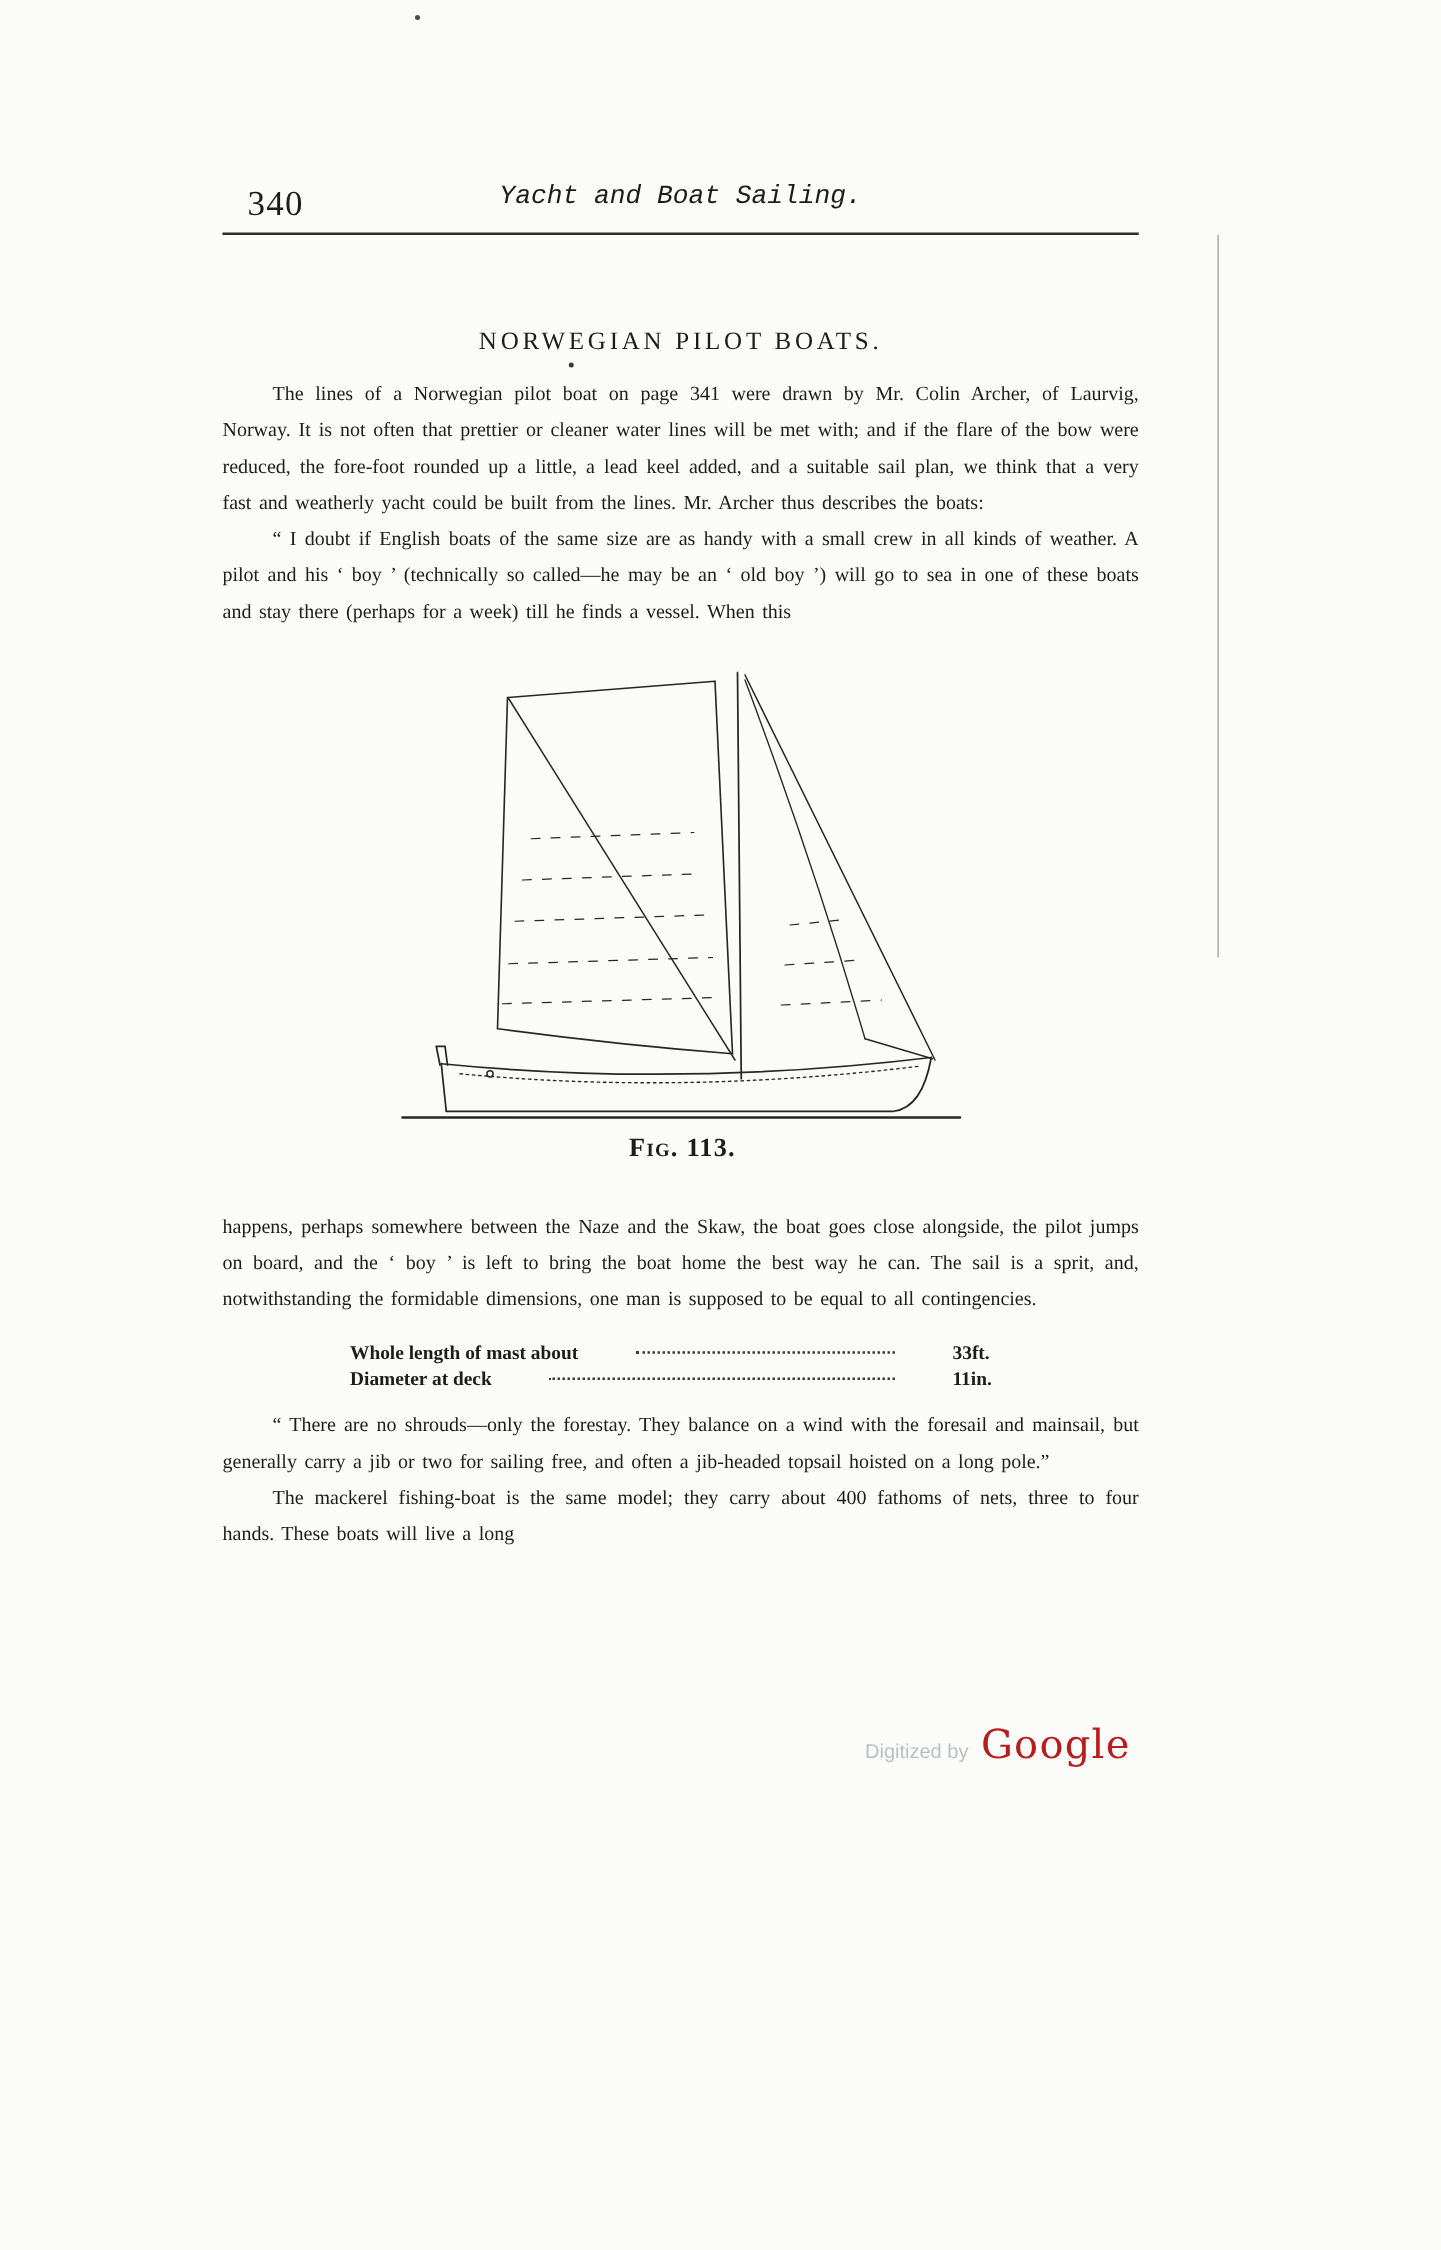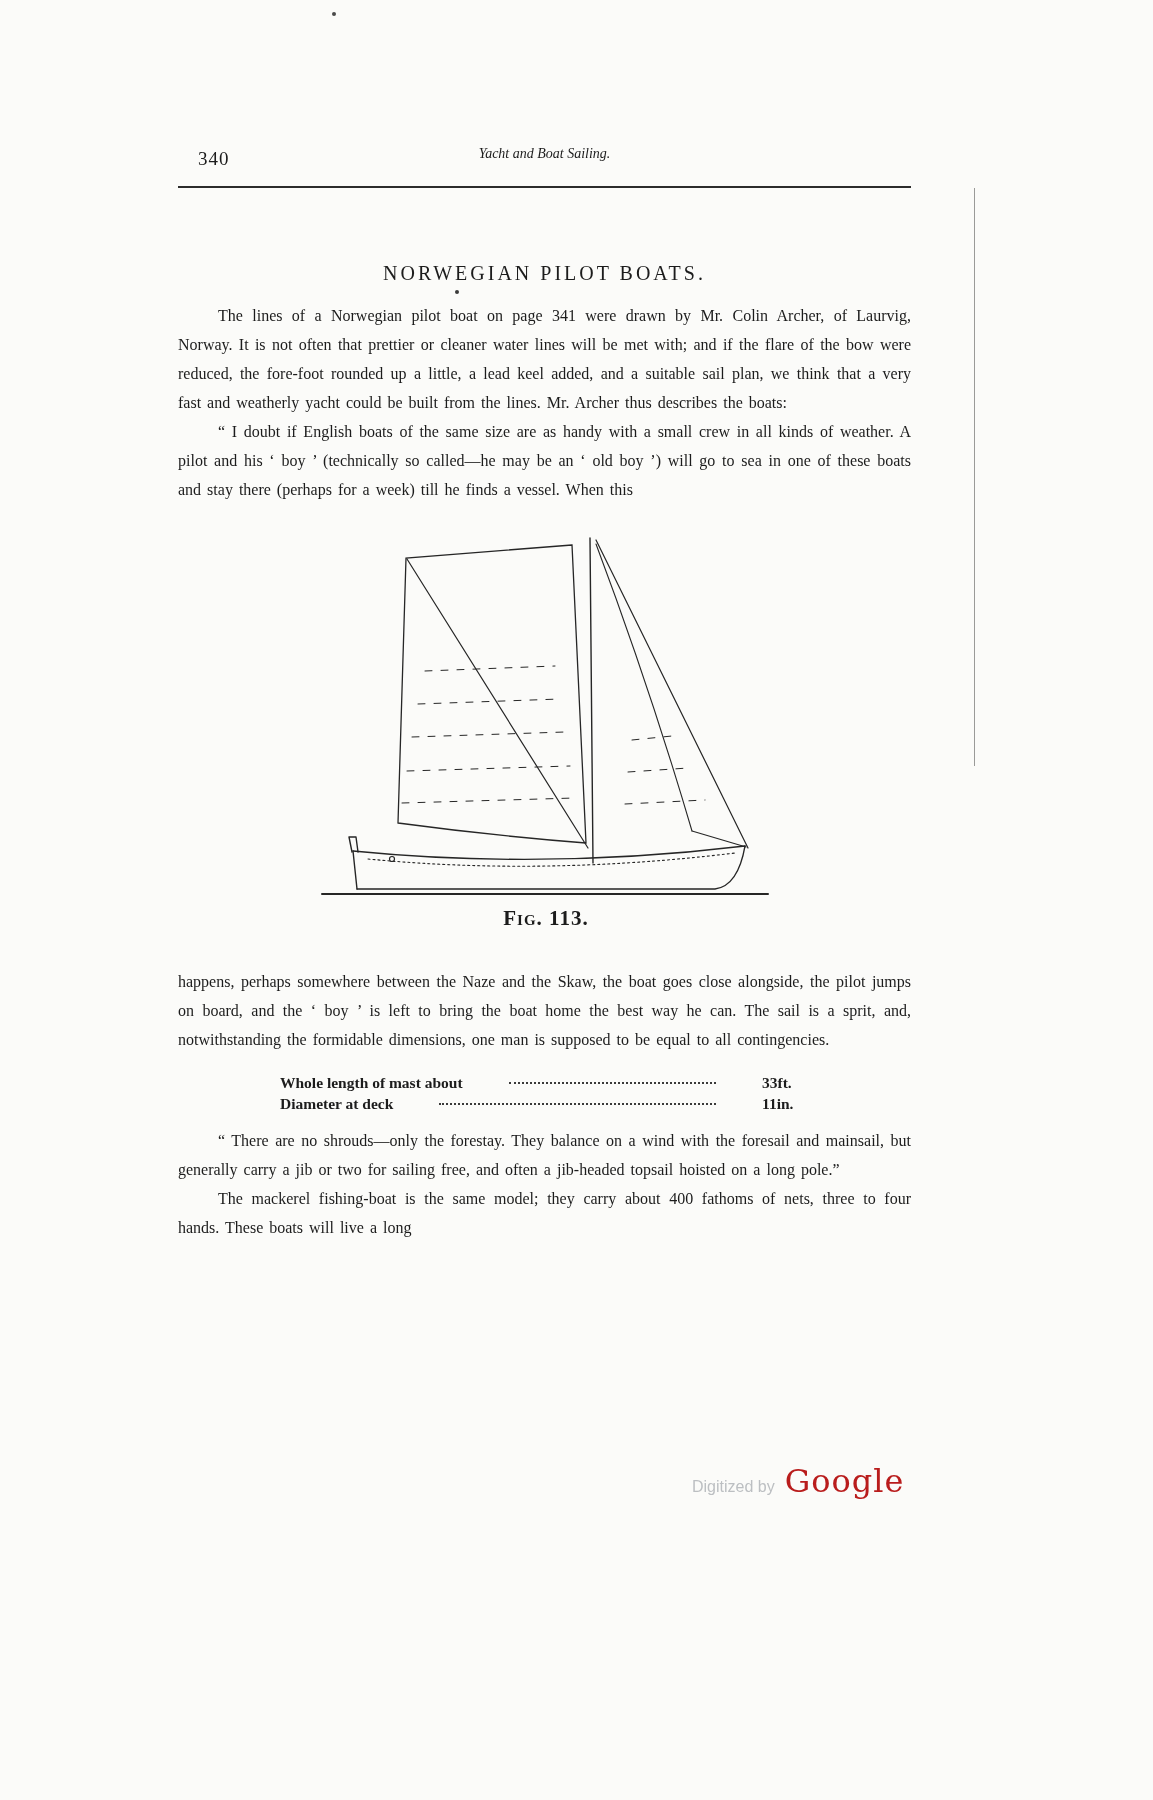--- a/index.html
+++ b/index.html
@@ -28,25 +28,25 @@
     position: absolute; left: 178px; top: 0;
     width: 733px;
   }
   .page-header {
     position: relative;
     margin-top: 146px;
     height: 32px;
   }
   .page-number {
     position: absolute; left: 20px; top: 2px;
-    font-size: 19px; letter-spacing: 1px;
+    font-size: 28px; letter-spacing: 1px;
   }
   .running-title {
     display: block; text-align: center;
-    font-style: italic; font-size: 14px;
+    font-style: italic; font-size: 21px; font-family: Liberation Mono, monospace;
   }
   .header-rule {
     border: 0; border-top: 2px solid #2c2c2c;
     margin: 8px 0 0 0;
   }
   .article-title {
     margin: 74px 0 16px 0;
     text-align: center;
     font-size: 20px;
     font-weight: 400;
@@ -94,21 +94,21 @@
     transform: translateY(-4px);
   }
   .spec-value {
     width: 58px;
     white-space: nowrap;
     text-align: left;
   }
   .final-para { margin-top: 2px; }
   .watermark {
     position: absolute;
-    left: 692px; top: 1462px;
+    left: 692px; top: 1376px;
     display: flex;
     align-items: baseline;
     gap: 10px;
   }
   .digitized-by {
     font-family: "Liberation Sans", sans-serif;
     font-size: 16px;
     color: #bcbfc2;
   }
   .google-logo {

